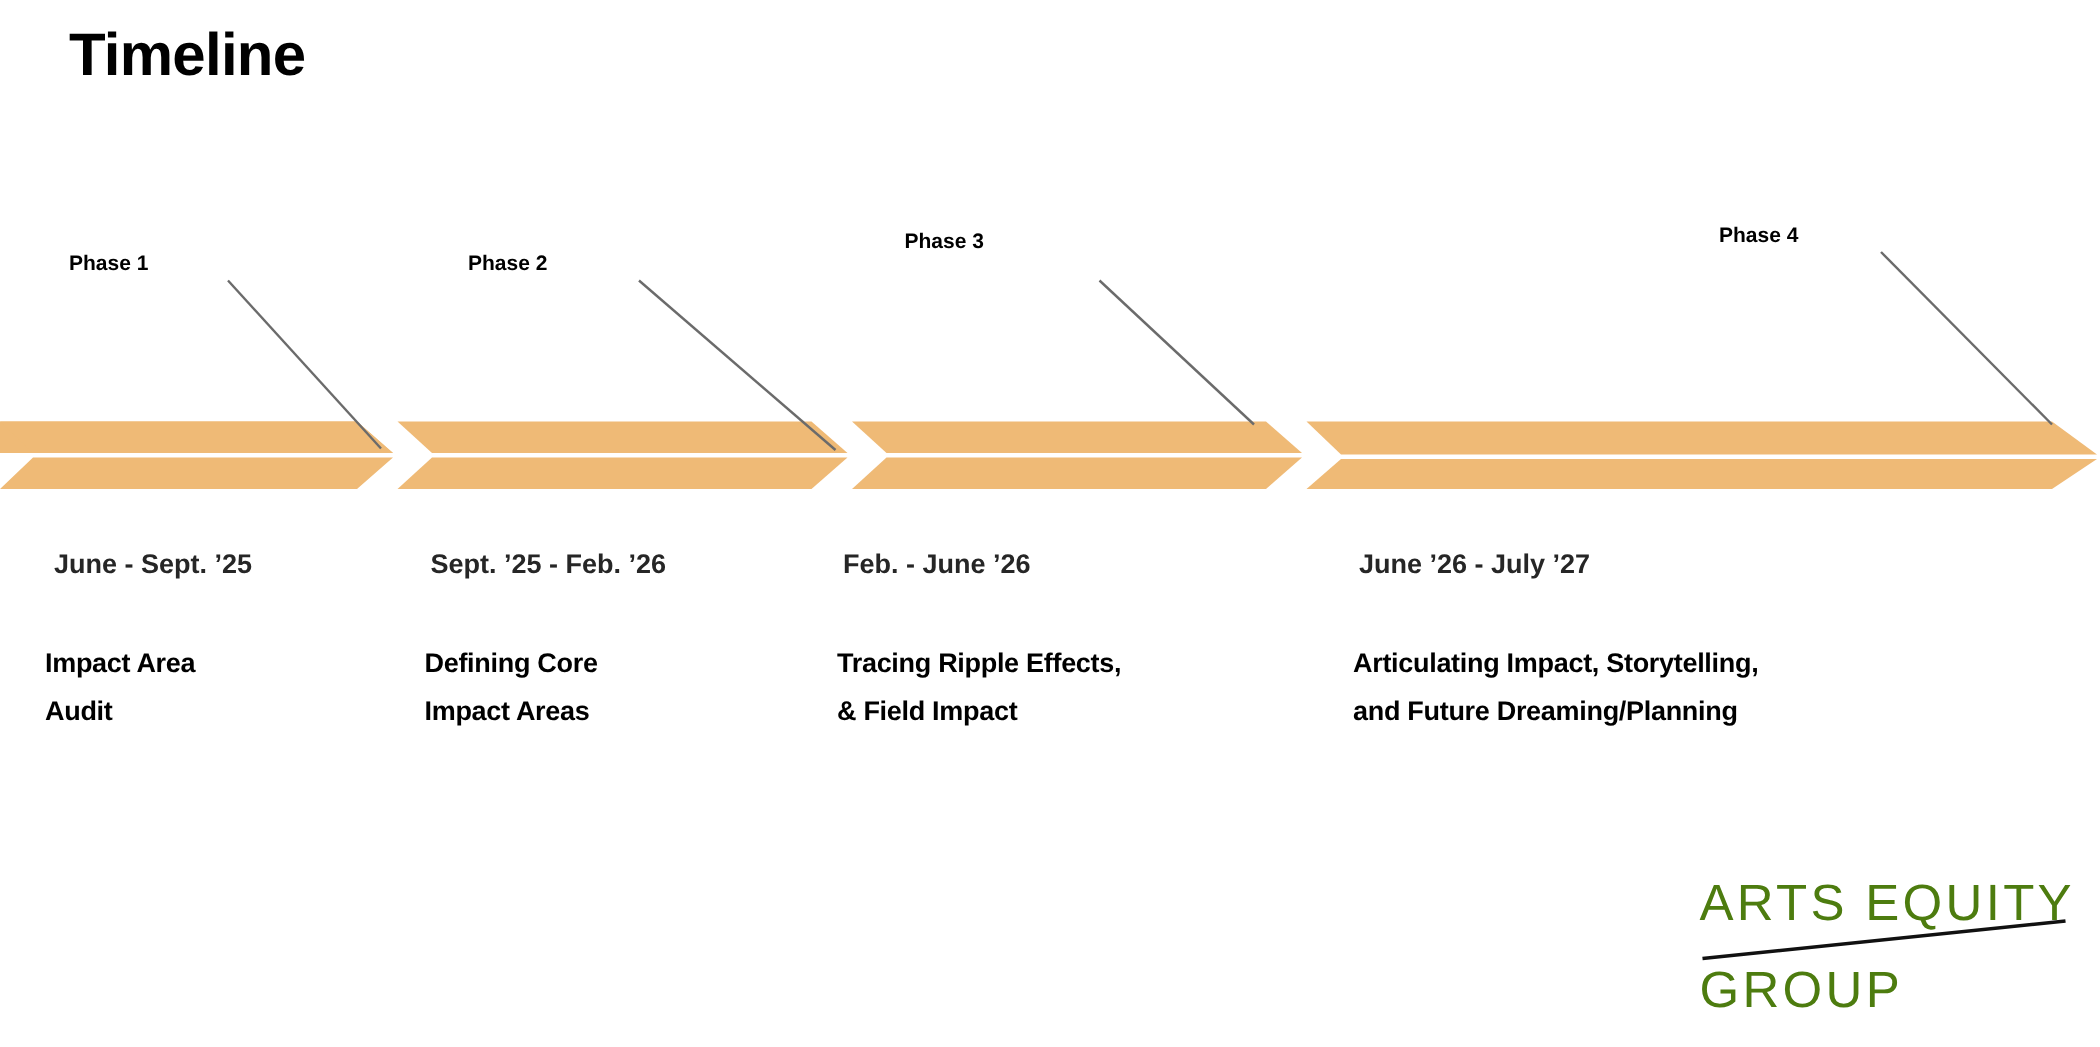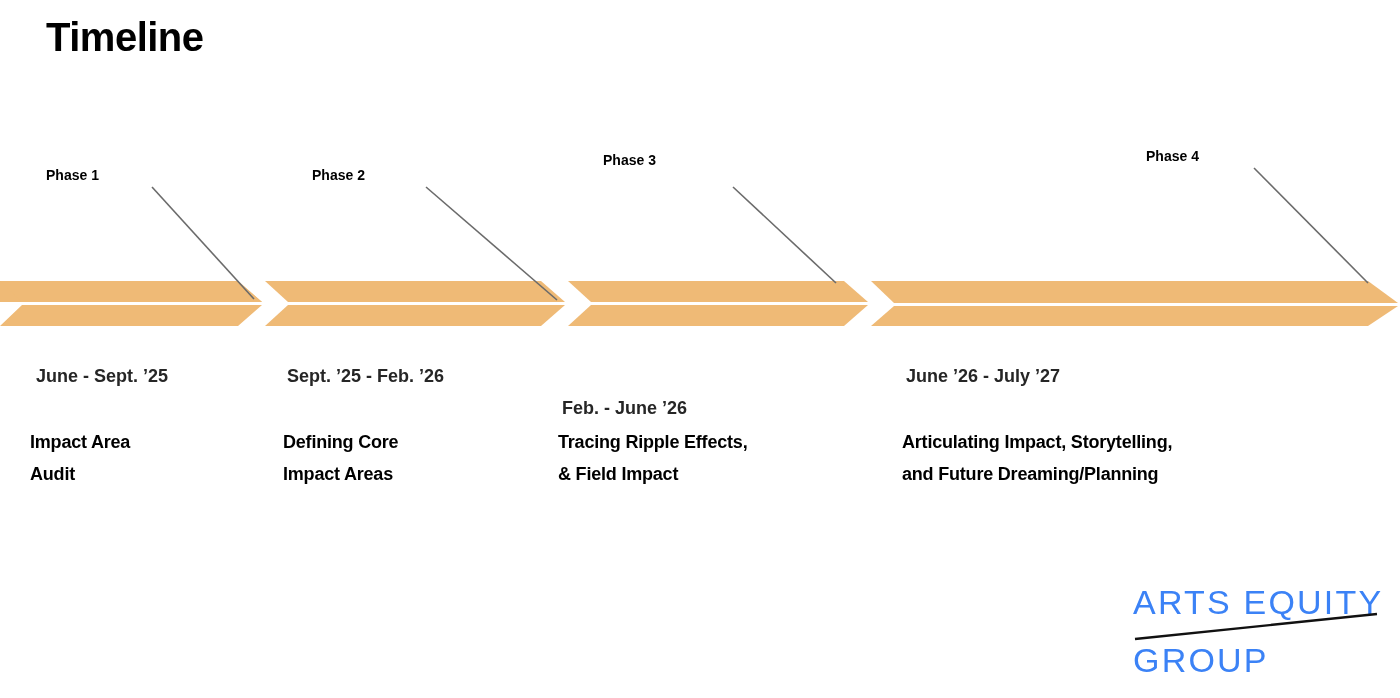--- a/index.html
+++ b/index.html
@@ -79,21 +79,21 @@
     position: absolute;
     left: 1133px;
     top: 582px;
     width: 248px;
     height: 104px;
   }
   .logo-line {
     font-size: 34px;
     font-weight: 300;
     letter-spacing: 2.2px;
-    color: #3b82f6;
+    color: #4d7c0f;
     line-height: 40px;
     white-space: nowrap;
     font-family: "Liberation Sans", sans-serif;
   }
   #logo-top { position: absolute; left: 0; top: 0; }
   #logo-bottom { position: absolute; left: 0; top: 58px; }
   #logo-slash {
     position: absolute;
     left: 0;
     top: 0;
@@ -134,21 +134,21 @@
 <div class="phase-date" style="left:36px; top:365px;">June - Sept. ’25</div>
 <div class="phase-heading" style="left:30px; top:426px; width:250px;">Impact Area
 Audit</div>
 
 <div class="phase-label" style="left:312px; top:163px;">Phase 2</div>
 <div class="phase-date" style="left:287px; top:365px;">Sept. ’25 - Feb. ’26</div>
 <div class="phase-heading" style="left:283px; top:426px; width:270px;">Defining Core
 Impact Areas</div>
 
 <div class="phase-label" style="left:603px; top:148px;">Phase 3</div>
-<div class="phase-date" style="left:562px; top:365px;margin-top:32px;">Feb. - June ’26</div>
+<div class="phase-date" style="left:562px; top:365px;">Feb. - June ’26</div>
 <div class="phase-heading" style="left:558px; top:426px; width:330px;">Tracing Ripple Effects,
 &amp; Field Impact</div>
 
 <div class="phase-label" style="left:1146px; top:144px;">Phase 4</div>
 <div class="phase-date" style="left:906px; top:365px;">June ’26 - July ’27</div>
 <div class="phase-heading" style="left:902px; top:426px; width:460px;">Articulating Impact, Storytelling,
 and Future Dreaming/Planning</div>
 
 <div id="logo">
   <div class="logo-line" id="logo-top">ARTS EQUITY</div>

